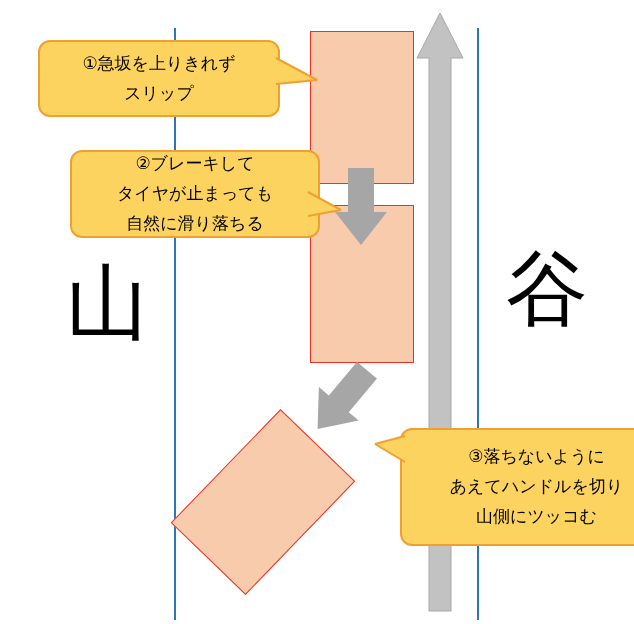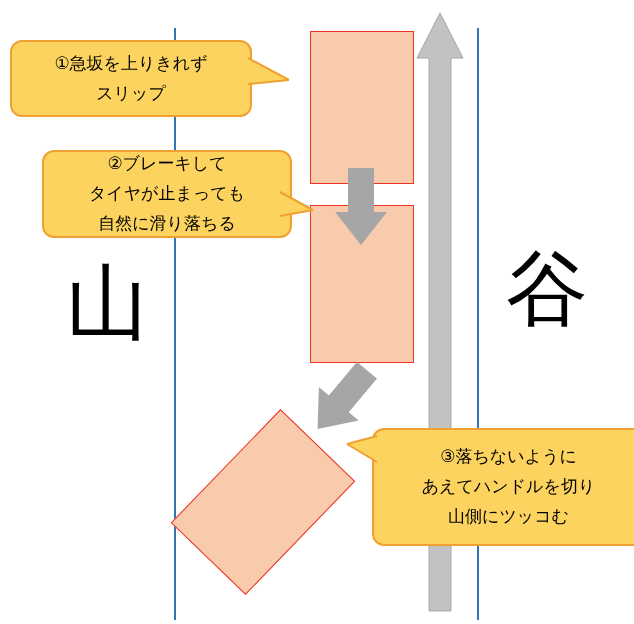--- a/index.html
+++ b/index.html
@@ -77,20 +77,21 @@
   .callout {
     position: absolute;
     background: #FCD35E;
     border: 2px solid #F0A030;
     border-radius: 12px;
     box-sizing: border-box;
     z-index: 5;
     display: flex;
     align-items: center;
     justify-content: center;
+    margin-left: 28px;
   }
   .callout-text {
     white-space: pre-line;
     text-align: center;
     font-size: 17px;
     line-height: 30px;
     color: #000000;
   }
   .callout1 { left: 10px;  top: 40px;  width: 242px; height: 77px;  }
   .callout2 { left: 42px;  top: 150px; width: 250px; height: 88px; }

